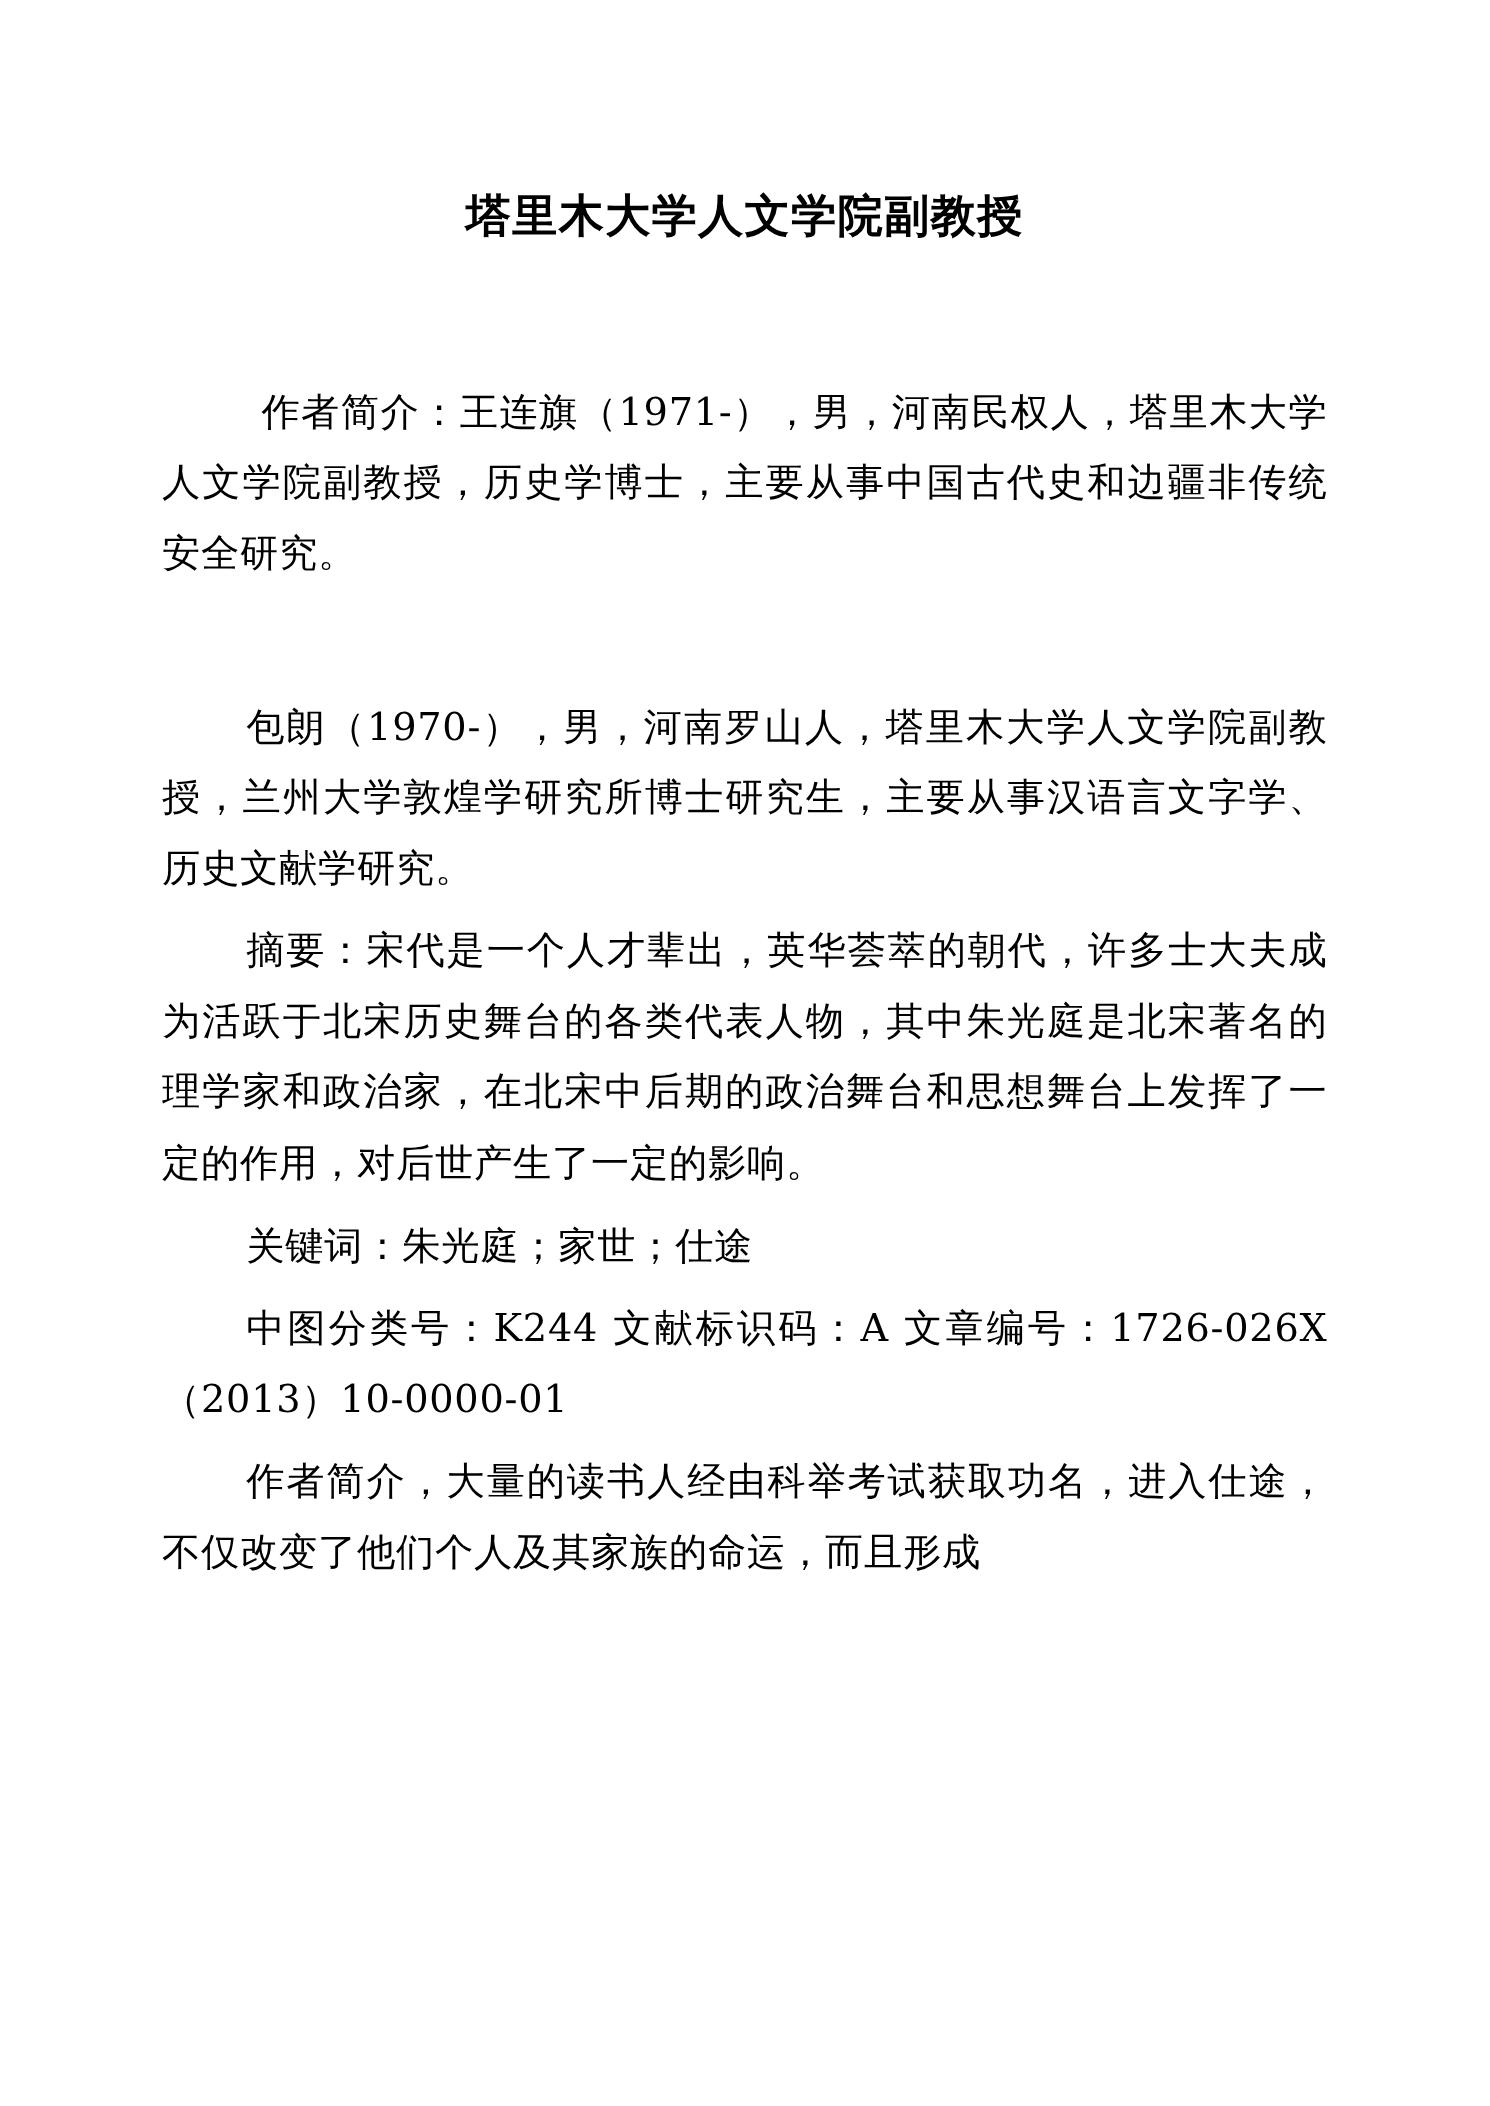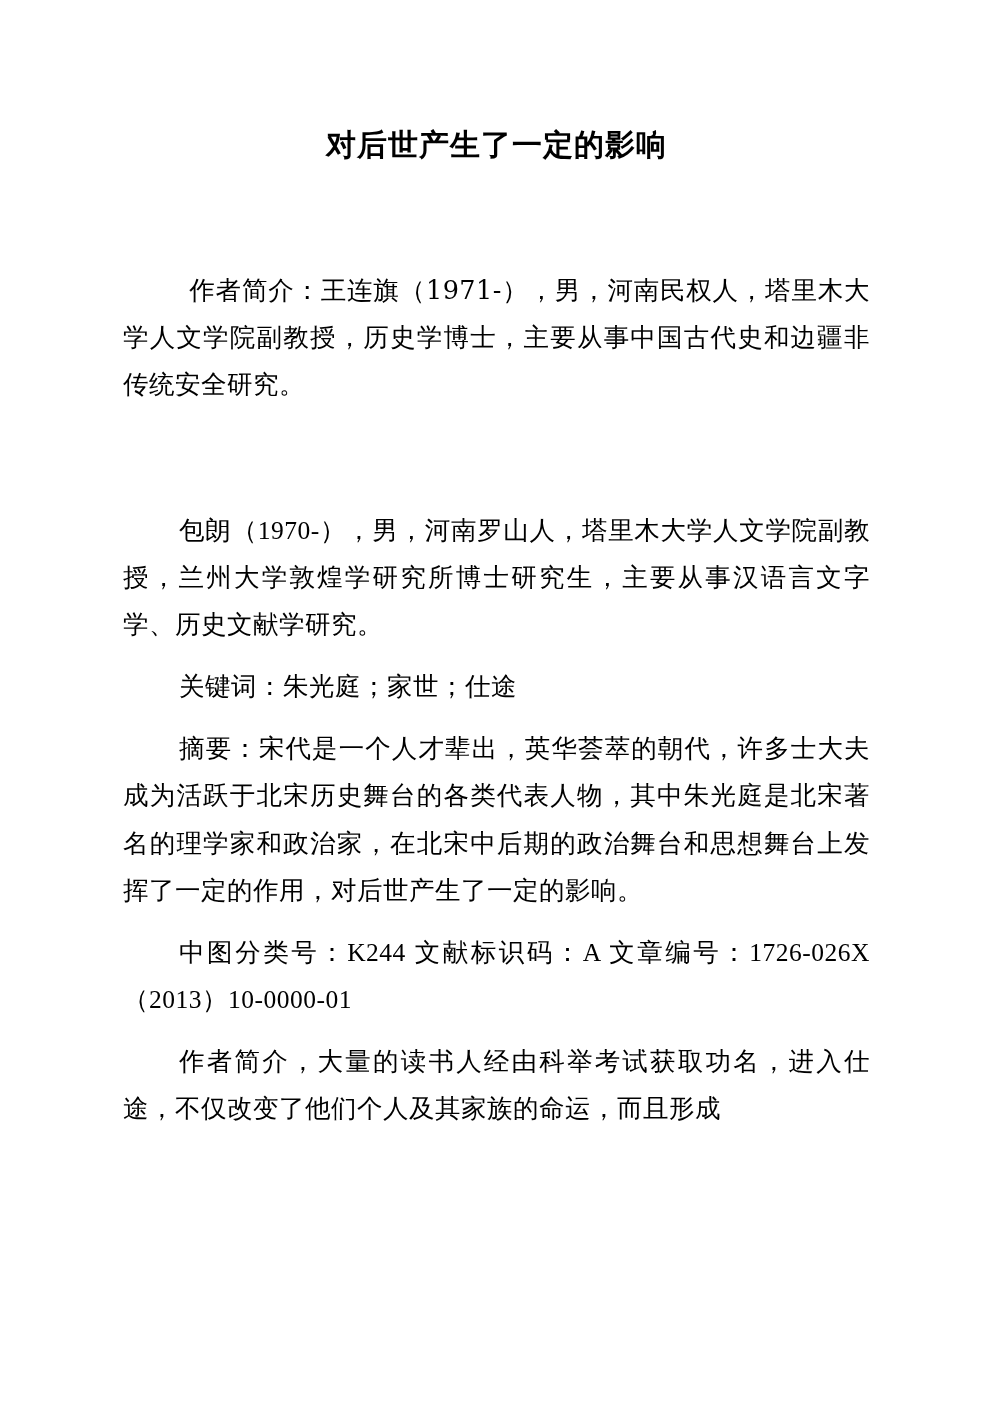--- a/index.html
+++ b/index.html
@@ -37,52 +37,51 @@
   }
   .spacer-md {
     height: 68px;
   }
   .para {
     font-family: "DejaVu Serif", serif;
     font-size: 25.5px;
     line-height: 1.85;
     text-align: justify;
     text-justify: inter-ideograph;
-    margin: 15px;
+    margin: 0;
     letter-spacing: 0.5px;
   }
   .para + .para {
     margin-top: 8px;
   }
   .indent2 {
     text-indent: 2.2em;
-    font-family: Liberation Serif, serif;
   }
   .indent3 {
     text-indent: 2.6em;
   }
 </style>
 </head>
 <body>
 
 <div class="page">
   <div class="doc-body">
 
-    <h1 class="doc-title">对后世产生了一定的影响</h1>
+    <h1 class="doc-title">塔里木大学人文学院副教授</h1>
 
     <div class="spacer-lg"></div>
 
     <p class="para indent3">作者简介：王连旗（1971-），男，河南民权人，塔里木大学人文学院副教授，历史学博士，主要从事中国古代史和边疆非传统安全研究。</p>
 
     <div class="spacer-md"></div>
 
     <p class="para indent2">包朗（1970-），男，河南罗山人，塔里木大学人文学院副教授，兰州大学敦煌学研究所博士研究生，主要从事汉语言文字学、历史文献学研究。</p>
 
+    <p class="para indent2">摘要：宋代是一个人才辈出，英华荟萃的朝代，许多士大夫成为活跃于北宋历史舞台的各类代表人物，其中朱光庭是北宋著名的理学家和政治家，在北宋中后期的政治舞台和思想舞台上发挥了一定的作用，对后世产生了一定的影响。</p>
+
     <p class="para indent2">关键词：朱光庭；家世；仕途</p>
-
-    <p class="para indent2">摘要：宋代是一个人才辈出，英华荟萃的朝代，许多士大夫成为活跃于北宋历史舞台的各类代表人物，其中朱光庭是北宋著名的理学家和政治家，在北宋中后期的政治舞台和思想舞台上发挥了一定的作用，对后世产生了一定的影响。</p>
 
     <p class="para indent2">中图分类号：K244 文献标识码：A 文章编号：1726-026X（2013）10-0000-01</p>
 
     <p class="para indent2">作者简介，大量的读书人经由科举考试获取功名，进入仕途，不仅改变了他们个人及其家族的命运，而且形成</p>
 
   </div>
 </div>
 
 </body></html>

